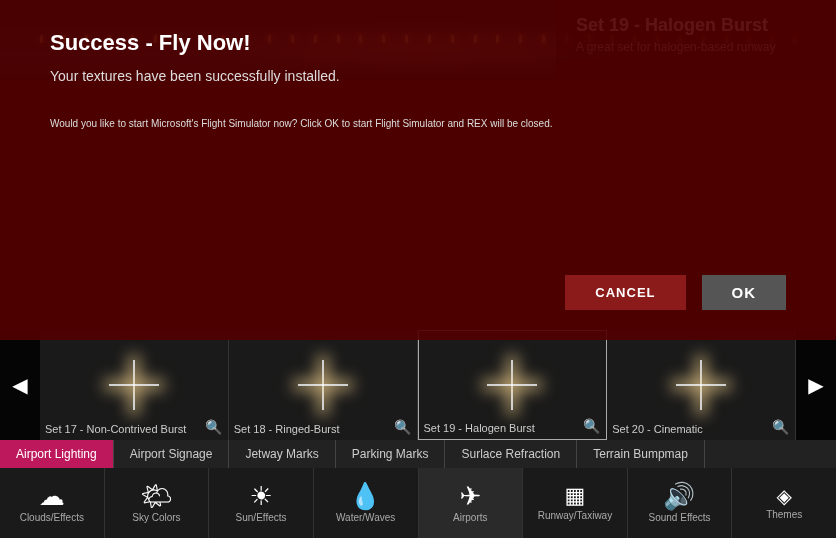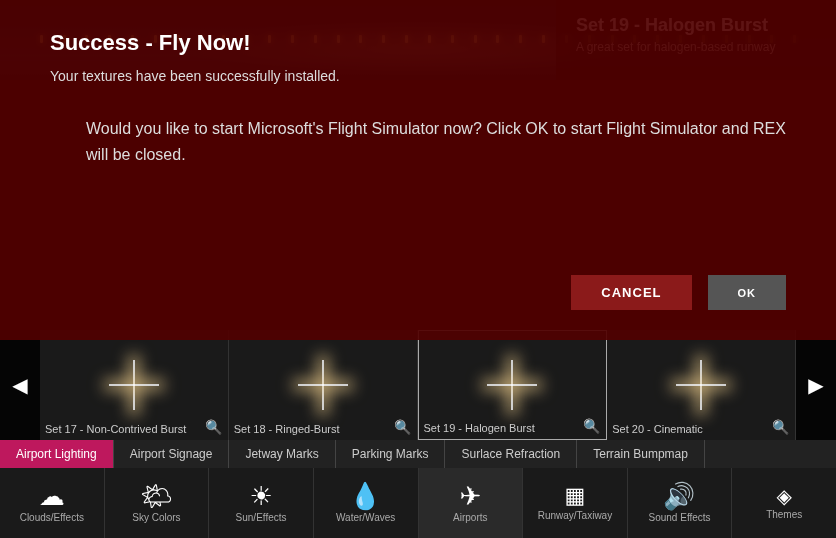--- a/index.html
+++ b/index.html
@@ -73,23 +73,22 @@
     }
 
     .dialog-subtitle {
       color: #ddd;
       font-size: 14px;
       margin-bottom: 32px;
     }
 
     .dialog-body {
       color: #ddd;
-      font-size: 16px;
+      font-size: 10px;
       line-height: 1.6;
-      margin-left: 36px;
     }
 
     .dialog-buttons {
       position: absolute;
       bottom: 30px;
       right: 50px;
       display: flex;
       gap: 16px;
     }
 
@@ -102,21 +101,21 @@
       font-weight: bold;
       cursor: pointer;
       letter-spacing: 1px;
     }
 
     .btn-ok {
       background: #555;
       color: #fff;
       border: none;
       padding: 6px 30px;
-      font-size: 11px;
+      font-size: 15px;
       font-weight: bold;
       cursor: pointer;
       letter-spacing: 1px;
     }
 
     
     #carousel {
       position: absolute;
       top: 330px;
       left: 0;

